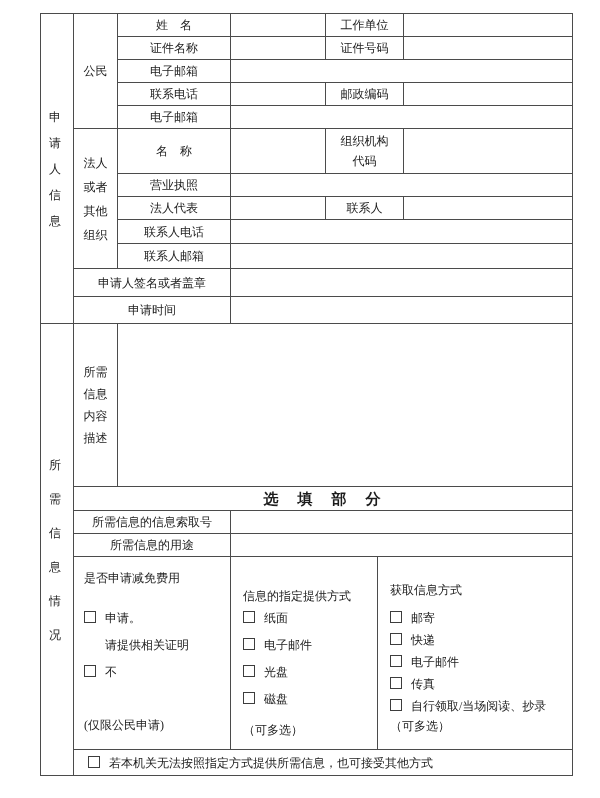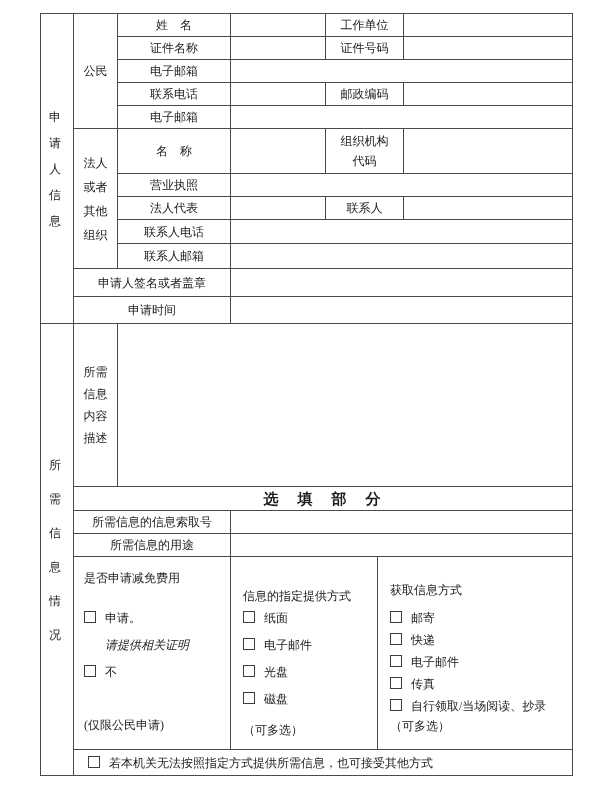--- a/index.html
+++ b/index.html
@@ -32,21 +32,21 @@
   .provide-cell{padding:30px 6px 0 12px;}
   .obtain-cell{padding:24px 6px 10px 12px;}
   .opt-title{line-height:18px;}
   .opt-line{line-height:27px;white-space:nowrap;}
   .opt-line-sm{line-height:22px;white-space:nowrap;}
   .cbx{
     display:inline-block;width:10px;height:10px;
     border:1px solid #3d3d3d;background:#fff;
     vertical-align:-1px;margin-right:9px;
   }
-  .indent{padding-left:21px;font-style:italic;}
+  .indent{padding-left:21px;}
   .footnote{line-height:18px;}
   .fee-note{margin-top:30px;}
   .obtain-opts{margin-top:8px;}
   .provide-foot{margin-top:8px;}
   .fee-opts{margin-top:18px;}
   .bottom-line{text-align:left;padding-left:14px;white-space:nowrap;}
 </style>
 </head>
 <body>
 

